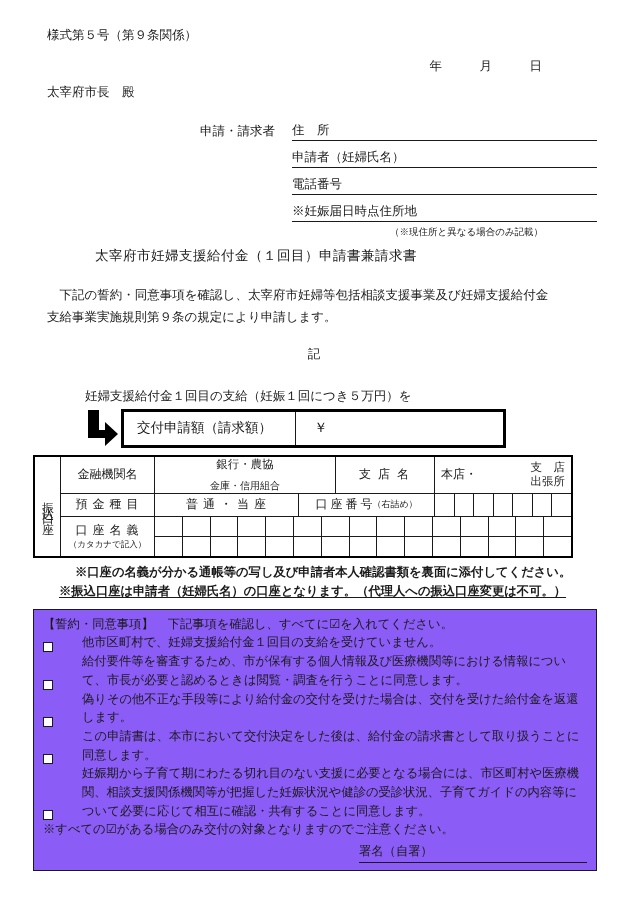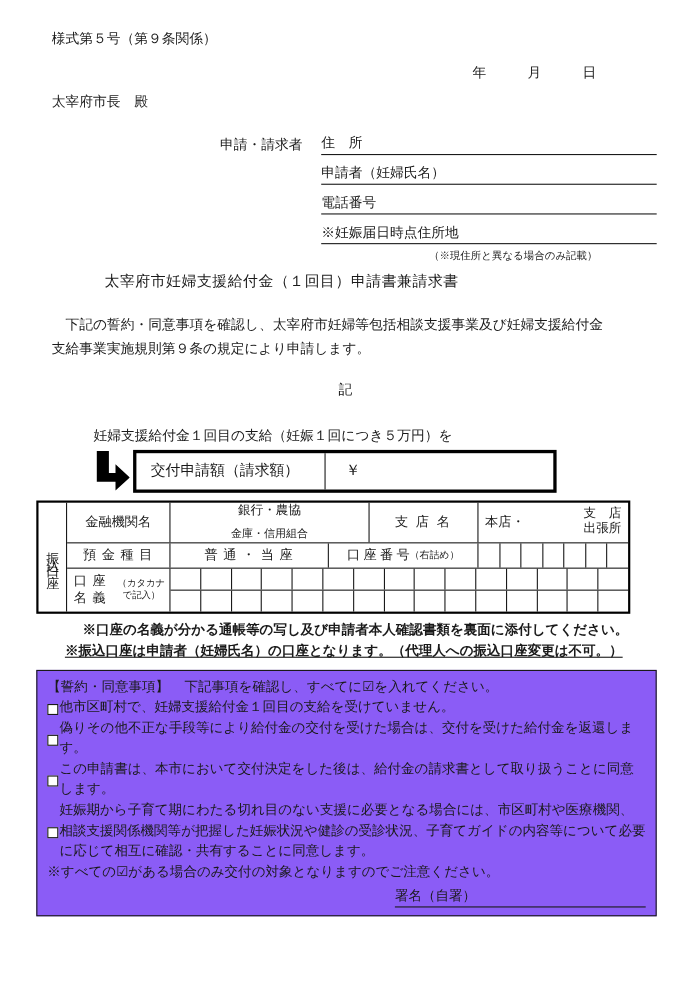--- a/index.html
+++ b/index.html
@@ -80,21 +80,21 @@
   .c-branch .ho { font-size: 12px; }
   .c-branch .suffix { text-align: center; line-height: 1.2; font-size: 11.5px; }
   .b-row2 { height: 23px; font-size: 12px; }
   .c-dep-label { width: 93px; letter-spacing: 1px; }
   .c-dep-types { width: 144px; letter-spacing: 1px; }
   .c-acct-label { width: 136px; white-space: nowrap; }
   .c-acct-label .small { font-size: 9px; }
   .acct-cells { flex: 1; display: flex; }
   .acct-cells .cell { flex: 1; border-left: 1px solid #1a1a1a; }
   .b-row3 { height: 40px; }
-  .c-name-label { width: 93px; flex-direction: row; line-height: 1.3; }
+  .c-name-label { width: 93px; flex-direction: column; line-height: 1.3; }
   .c-name-label .l1 { font-size: 12px; letter-spacing: 1px; }
   .c-name-label .l2 { font-size: 8.5px; }
   .name-grid { flex: 1; display: flex; flex-direction: column; border-left: 1px solid #1a1a1a; }
   .name-row { flex: 1; display: flex; }
   .name-row + .name-row { border-top: 1px solid #1a1a1a; }
   .name-row .cell { flex: 1; }
   .name-row .cell + .cell { border-left: 1px solid #1a1a1a; }
 
   .bank-note1 { margin: 6px 0 0 42px; font-weight: bold; font-size: 12.3px; }
   .bank-note2 { margin: 2px 0 0 26px; font-weight: bold; font-size: 12.3px; text-decoration: underline; text-underline-offset: 2px; }
@@ -102,21 +102,21 @@
   
   .agreement-box {
     margin-top: 9px; width: 564px;
     border: 1.5px solid #1a1a1a;
     padding: 5px 9px 7px 9px;
     font-size: 12.3px; line-height: 1.52;
     background: #8b5cf6;
   }
   .agr-head { display: flex; }
   .agr-head .instruction { margin-left: 14px; }
-  .agr-item { display: flex; align-items: center; }
+  .agr-item { display: flex; align-items: flex-end; gap: 28px; }
   .agr-item .cb { margin: 4px 1px 0 0; }
   .agr-item .txt { flex: 1; }
   .agr-caution { }
   .agr-sign-row { display: flex; justify-content: flex-end; margin-top: 3px; }
   .sign-field {
     width: 228px; border-bottom: 1px solid #1a1a1a;
     padding-bottom: 1px;
   }
 </style>
 </head>
@@ -259,20 +259,24 @@
     <div class="agr-head">
       <span>【誓約・同意事項】</span>
       <span class="instruction">下記事項を確認し、すべてに☑を入れてください。</span>
     </div>
     <div class="agr-item">
       <span class="cb"></span>
       <span class="txt">他市区町村で、妊婦支援給付金１回目の支給を受けていません。</span>
     </div>
     <div class="agr-item">
       <span class="cb"></span>
+      <span class="txt">給付要件等を審査するため、市が保有する個人情報及び医療機関等における情報について、市長が必要と認めるときは閲覧・調査を行うことに同意します。</span>
+    </div>
+    <div class="agr-item">
+      <span class="cb"></span>
       <span class="txt">偽りその他不正な手段等により給付金の交付を受けた場合は、交付を受けた給付金を返還します。</span>
     </div>
     <div class="agr-item">
       <span class="cb"></span>
       <span class="txt">この申請書は、本市において交付決定をした後は、給付金の請求書として取り扱うことに同意します。</span>
     </div>
     <div class="agr-item">
       <span class="cb"></span>
       <span class="txt">妊娠期から子育て期にわたる切れ目のない支援に必要となる場合には、市区町村や医療機関、相談支援関係機関等が把握した妊娠状況や健診の受診状況、子育てガイドの内容等について必要に応じて相互に確認・共有することに同意します。</span>
     </div>

